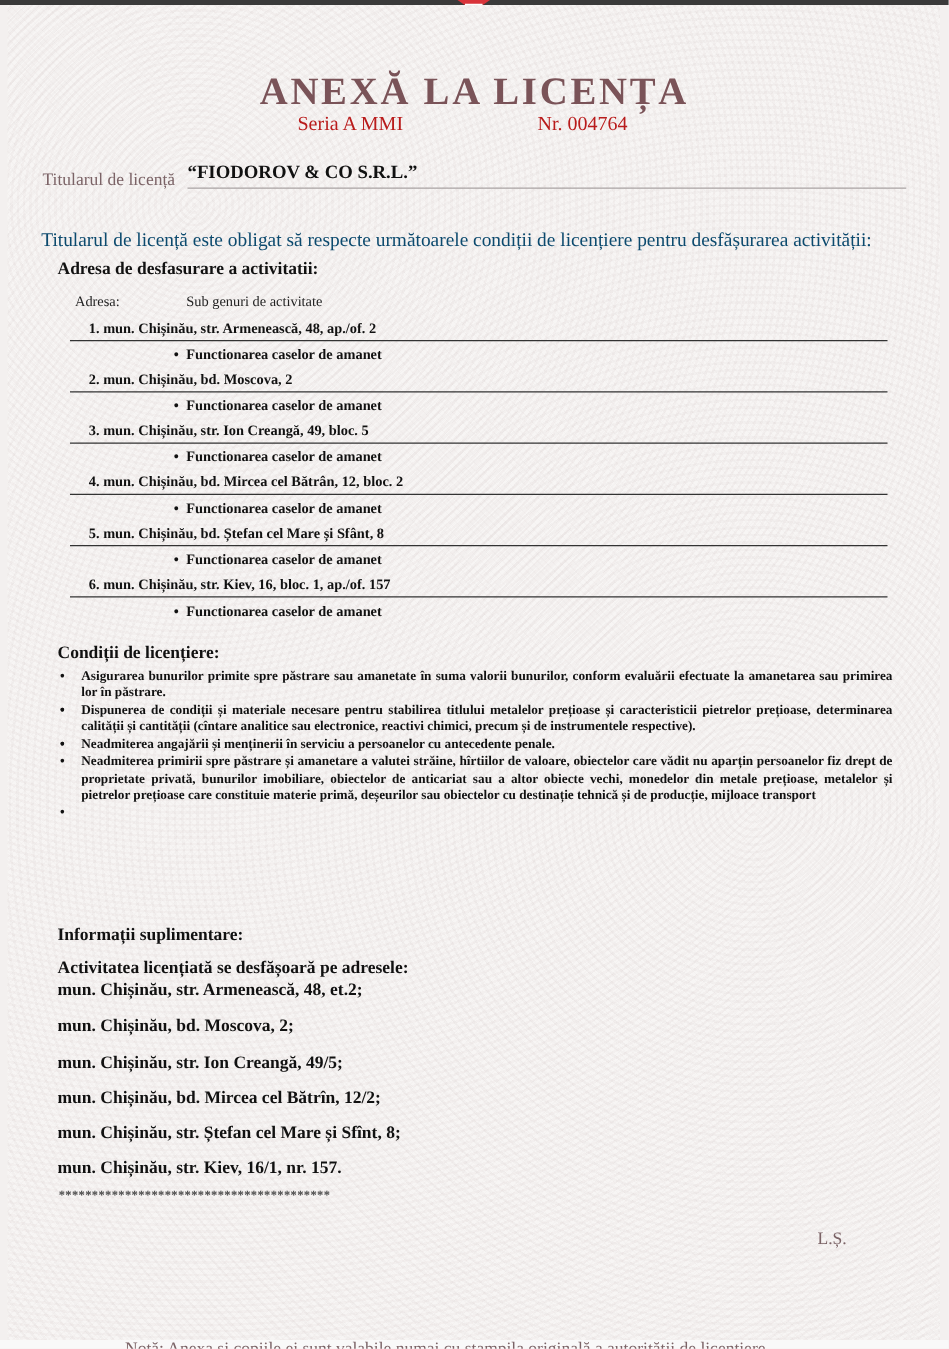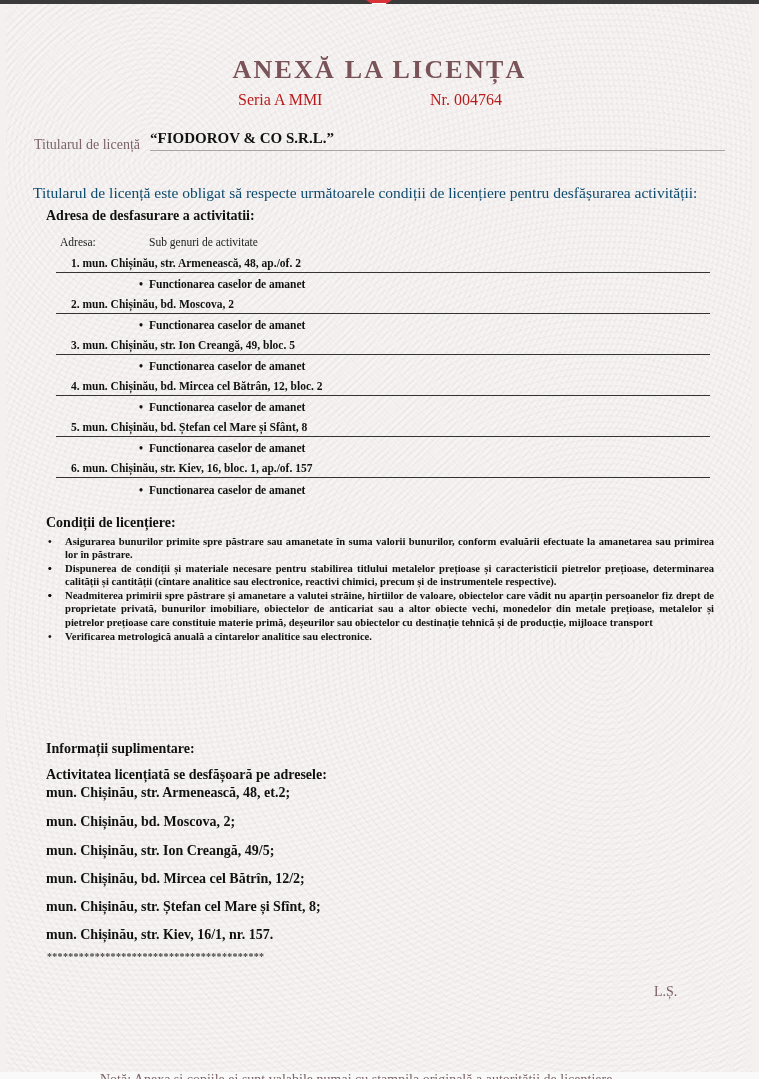--- a/index.html
+++ b/index.html
@@ -17,21 +17,21 @@
     background-image:
       repeating-radial-gradient(circle at 20% 15%, rgba(180,150,150,0.06) 0 2px, rgba(255,255,255,0) 2px 5px),
       repeating-radial-gradient(circle at 80% 60%, rgba(160,140,140,0.05) 0 2px, rgba(255,255,255,0) 2px 6px),
       repeating-linear-gradient(45deg, rgba(170,150,150,0.035) 0 1px, rgba(255,255,255,0) 1px 4px),
       repeating-linear-gradient(-45deg, rgba(170,150,150,0.035) 0 1px, rgba(255,255,255,0) 1px 4px);
   }
   .bottomstrip { position:absolute; left:0; top:1072px; width:759px; height:7px; background:#f9f9f9; }
 
   .title {
     position:absolute; left:0; width:759px; top:55px; text-align:center;
-    font-size:26px; font-weight:bold; letter-spacing:2.2px; color:#7a5358;
+    font-size:31px; font-weight:bold; letter-spacing:2.2px; color:#7a5358;
   }
   .serie { position:absolute; top:91px; font-size:16px; font-weight:normal; color:#b91c1c; }
   .serie.s1 { left:238px; }
   .serie.s2 { left:430px; }
 
   .holder-label { position:absolute; left:34px; top:137px; font-size:14px; color:#7b6366; }
   .holder-value { position:absolute; left:150px; top:130px; font-size:15px; font-weight:bold; color:#111; }
   .holder-line { position:absolute; left:150px; top:150px; width:575px; height:1px; background:#a9a3a3; }
 
   .oblig { position:absolute; left:33px; top:184px; font-size:15.5px; color:#0c4a6e; white-space:nowrap; }
@@ -118,23 +118,23 @@
   <div class="addr-rule" style="top:477px"></div>
   <div class="activity" style="top:484px"><span class="dot">•</span><span>Functionarea caselor de amanet</span></div>
 </div>
 
 <div class="h-cond">Condiții de licențiere:</div>
 <ul class="cond-list">
   <li><span class="bul">•</span><span>Asigurarea bunurilor primite spre păstrare sau amanetate în suma valorii bunurilor, conform evaluării efectuate la amanetarea sau primirea lor în păstrare.</span></li>
   <li><span class="bul">•</span></li>
   <li><span class="bul">•</span><span>Dispunerea de condiții și materiale necesare pentru stabilirea titlului metalelor prețioase și caracteristicii pietrelor prețioase, determinarea calității și cantității (cîntare analitice sau electronice, reactivi chimici, precum și de instrumentele respective).</span></li>
   <li><span class="bul">•</span></li>
+  <li><span class="bul">•</span><span>Neadmiterea angajării și menținerii în serviciu a persoanelor cu antecedente penale.</span></li>
+  <li><span class="bul">•</span><span>Neadmiterea primirii spre păstrare și amanetare a valutei străine, hîrtiilor de valoare, obiectelor care vădit nu aparțin persoanelor fiz drept de proprietate privată, bunurilor imobiliare, obiectelor de anticariat sau a altor obiecte vechi, monedelor din metale prețioase, metalelor și pietrelor prețioase care constituie materie primă, deșeurilor sau obiectelor cu destinație tehnică și de producție, mijloace transport</span></li>
   <li><span class="bul">•</span></li>
-  <li><span class="bul">•</span><span>Neadmiterea primirii spre păstrare și amanetare a valutei străine, hîrtiilor de valoare, obiectelor care vădit nu aparțin persoanelor fiz drept de proprietate privată, bunurilor imobiliare, obiectelor de anticariat sau a altor obiecte vechi, monedelor din metale prețioase, metalelor și pietrelor prețioase care constituie materie primă, deșeurilor sau obiectelor cu destinație tehnică și de producție, mijloace transport</span></li>
-  <li><span class="bul">•</span><span>Verificarea metrologică anuală a cîntarelor analitice sau electronice.</span></li>
 </ul>
 
 <div class="h-info">Informații suplimentare:</div>
 <div class="info-intro">Activitatea licențiată se desfășoară pe adresele:</div>
 <div class="info-line" style="top:785px">mun. Chișinău, str. Armenească, 48, et.2;</div>
 <div class="info-line" style="top:814px">mun. Chișinău, bd. Moscova, 2;</div>
 <div class="info-line" style="top:843px">mun. Chișinău, str. Ion Creangă, 49/5;</div>
 <div class="info-line" style="top:871px">mun. Chișinău, bd. Mircea cel Bătrîn, 12/2;</div>
 <div class="info-line" style="top:899px">mun. Chișinău, str. Ștefan cel Mare și Sfînt, 8;</div>
 <div class="info-line" style="top:927px">mun. Chișinău, str. Kiev, 16/1, nr. 157.</div>

